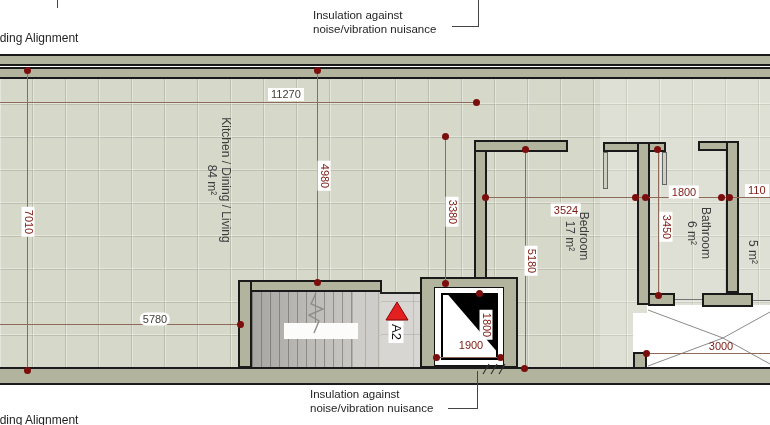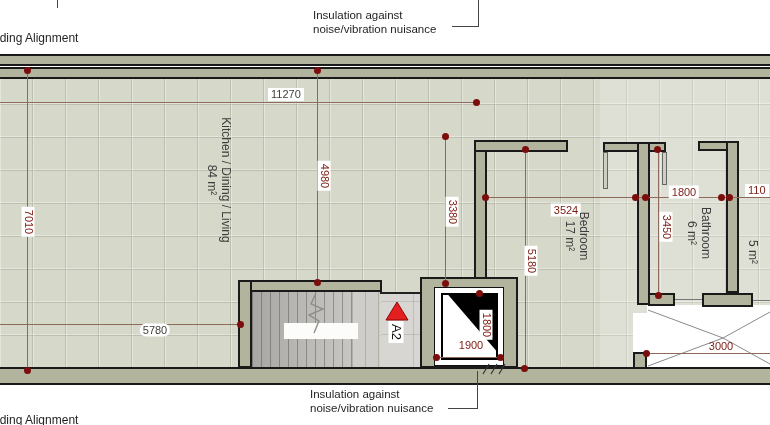--- a/index.html
+++ b/index.html
@@ -137,21 +137,21 @@
 
   <div class="chip dark" style="left:232px;top:88px;">11270</div>
   <div class="chip vrot" style="left:28px;top:222px;">7010</div>
   <div class="chip vrot" style="left:324px;top:176px;">4980</div>
   <div class="chip vrot" style="left:452px;top:212px;">3380</div>
   <div class="chip hc" style="left:566px;top:190px;margin-top:20px;">3524</div>
   <div class="chip vrot" style="left:531px;top:261px;">5180</div>
   <div class="chip hc" style="left:684px;top:192px;">1800</div>
   <div class="chip vrot" style="left:666px;top:227px;">3450</div>
   <div class="chip" style="left:745px;top:184px;">110</div>
-  <div class="chip dark hc" style="left:119px;top:330px;border-radius:6px;">5780</div>
+  <div class="chip dark hc" style="left:119px;top:319px;border-radius:6px;">5780</div>
   <div class="chip hc" style="left:471px;top:345px;">1900</div>
   <div class="chip vrot" style="left:486px;top:325px;">1800</div>
   <div class="chip nobg hc" style="left:721px;top:346px;">3000</div>
 
   <div class="room-label vrot" style="left:219px;top:180px;">
     <div style="position:static;">Kitchen / Dining / Living</div>
     <div style="position:static;">84 m²</div>
   </div>
   <div class="room-label vrot" style="left:577px;top:236px;">
     <div style="position:static;">Bedroom</div>

